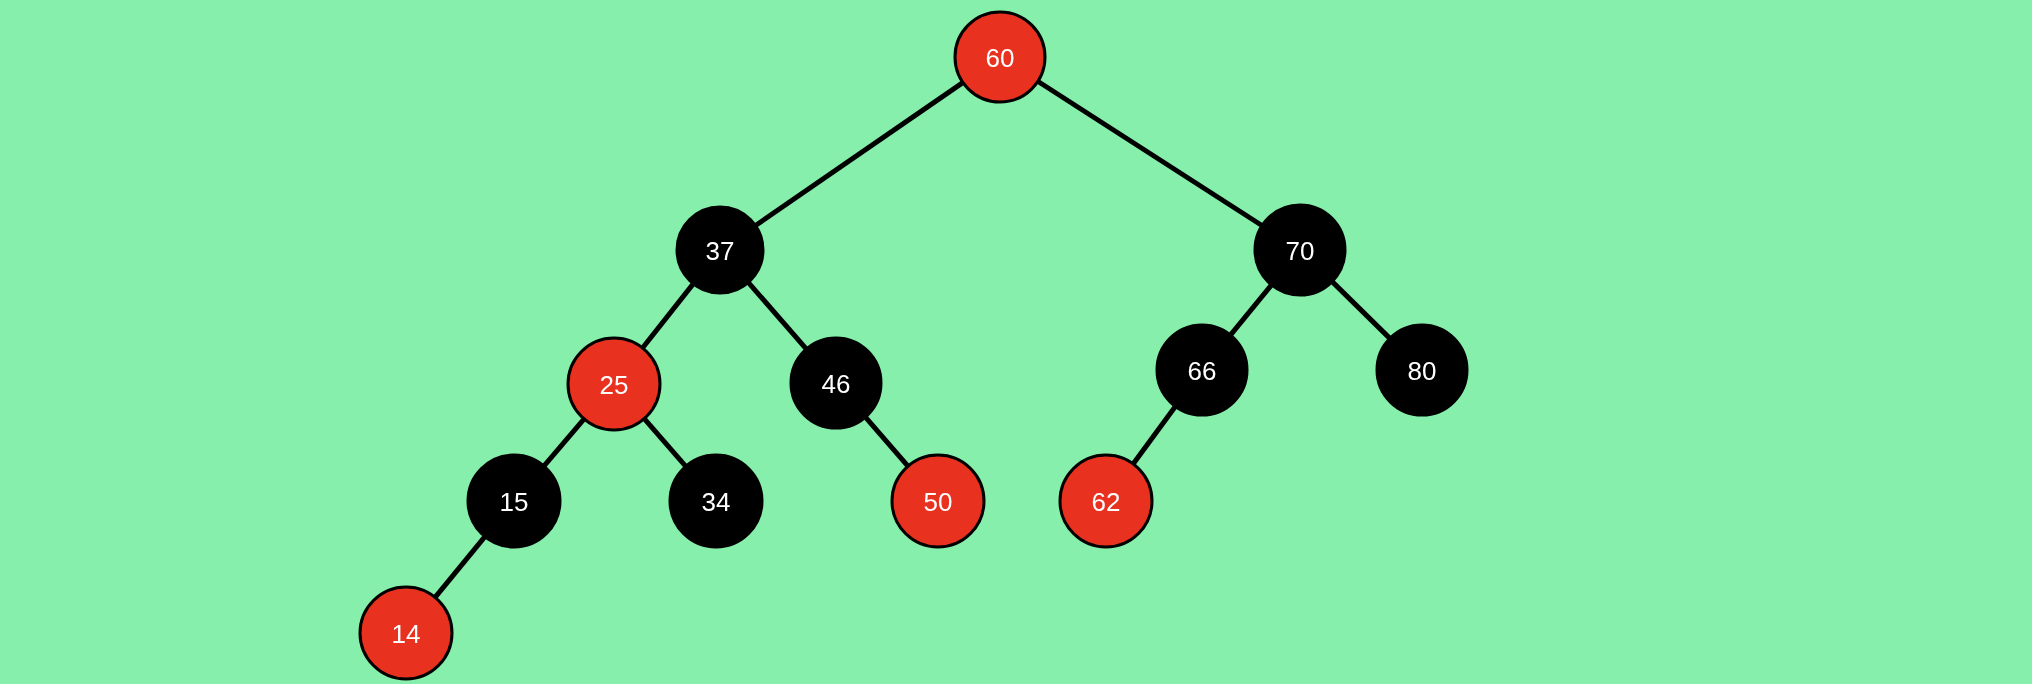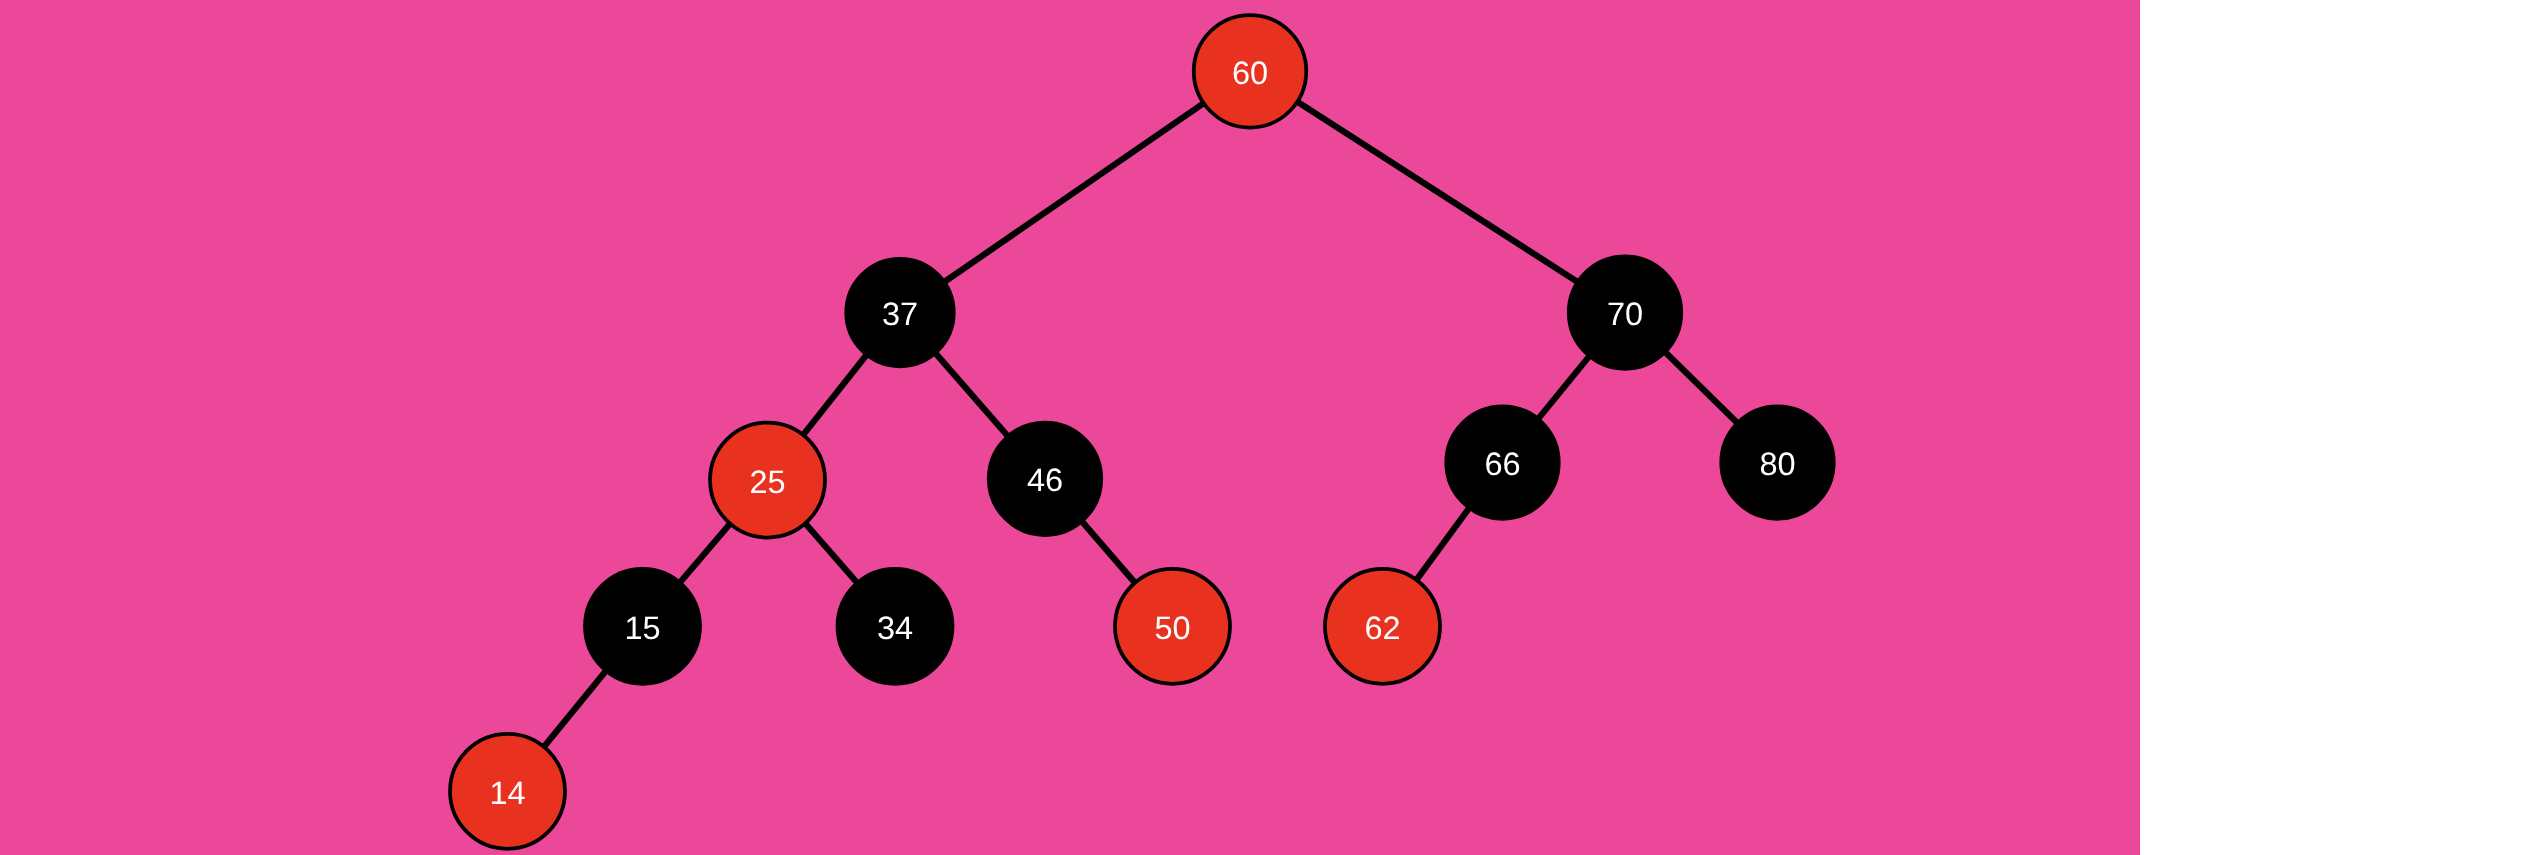--- a/index.html
+++ b/index.html
@@ -5,23 +5,23 @@
   html, body {
     margin: 0;
     padding: 0;
     background: #ffffff;
   }
   body {
     font-family: "Liberation Sans", sans-serif;
   }
   #canvas-wrap {
     position: relative;
-    width: 1712px;
+    width: 2032px;
     height: 684px;
-    background: #ec4899;
+    background: #86efac;
     overflow: hidden;
   }
   #tree-svg {
     position: absolute;
     left: 0;
     top: 0;
     width: 2032px;
     height: 684px;
     display: block;
   }

